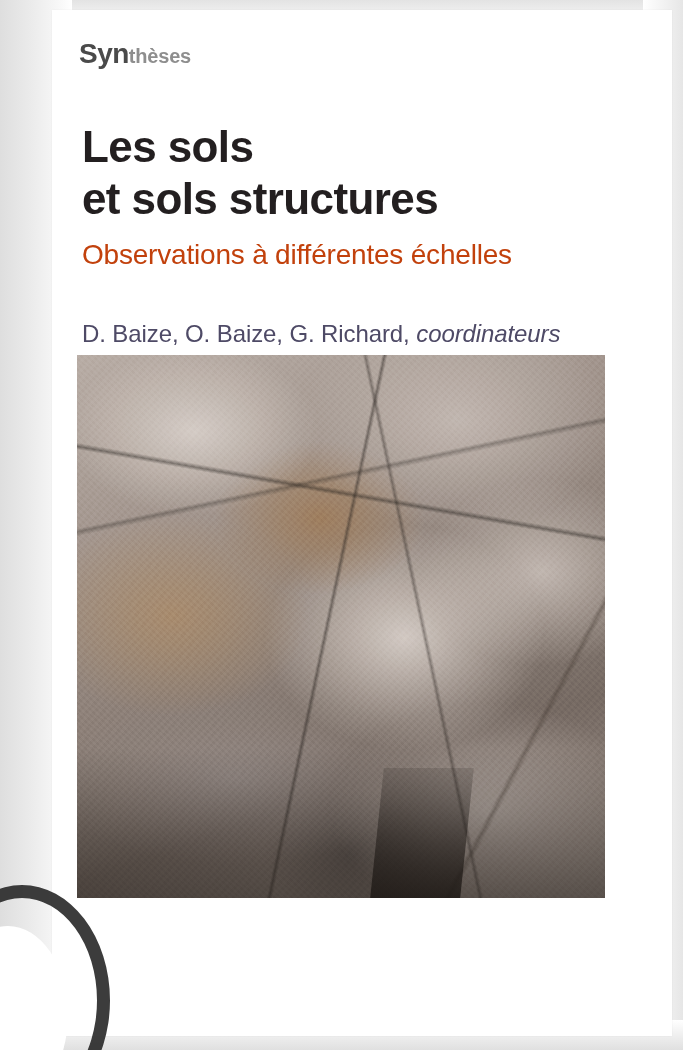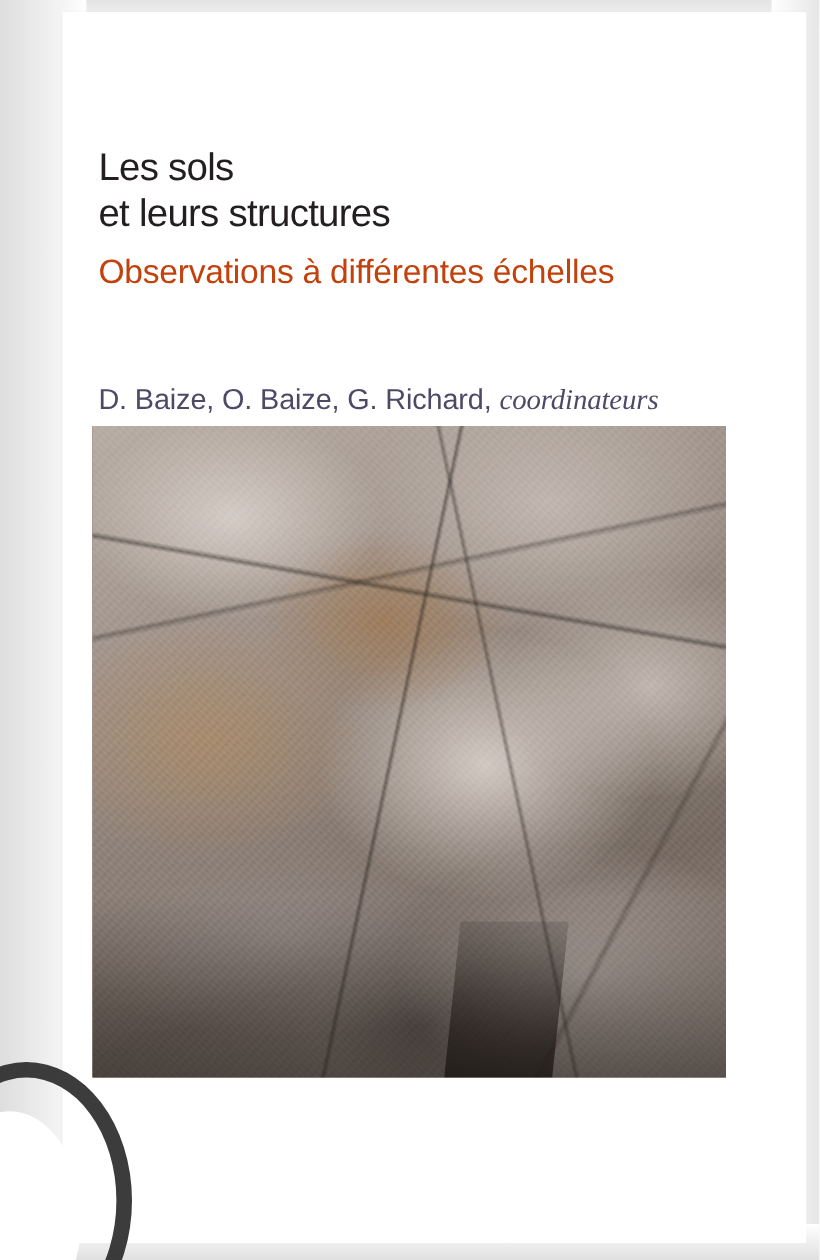--- a/index.html
+++ b/index.html
@@ -104,22 +104,22 @@
   }
 
   
   .title-block {
     position: absolute;
     left: 82px;
     top: 121px;
     width: 540px;
   }
   .title-line {
-    font-size: 32px;
-    font-weight: normal;
+    font-size: 44px;
+    font-weight: bold;
     color: #231f20;
     line-height: 1.18;
     letter-spacing: -0.6px;
   }
   .subtitle {
     margin-top: 14px;
     font-size: 28px;
     font-weight: 400;
     color: #c2410c;
     letter-spacing: -0.2px;
@@ -128,21 +128,20 @@
     position: absolute;
     left: 82px;
     top: 320px;
     width: 560px;
     font-size: 24px;
     color: #4e4a66;
     letter-spacing: -0.1px;
   }
   .authors .role {
     font-style: italic;
-    font-family: Liberation Serif, serif;
   }
 
   
   .photo-frame {
     position: absolute;
     left: 77px;
     top: 355px;
     width: 528px;
     height: 543px;
     overflow: hidden;
@@ -235,24 +234,27 @@
   <div class="scan-bg-top"></div>
   <div class="scan-bg-left"></div>
   <div class="scan-bg-right"></div>
   <div class="scan-bg-bottom"></div>
 
   <div class="page-panel"></div>
 
   <div class="scan-ring"></div>
   <div class="scan-ring-inner"></div>
 
+  <div class="collection">
+    <span class="syn">Syn</span><span class="theses">thèses</span>
+  </div>
 
   <div class="title-block">
     <div class="title-line">Les sols</div>
-    <div class="title-line">et leurs structures</div>
+    <div class="title-line">et sols structures</div>
     <div class="subtitle">Observations à différentes échelles</div>
   </div>
 
   <div class="authors">
     <span>D. Baize, O. Baize, G. Richard, </span><span class="role">coordinateurs</span>
   </div>
 
   <div class="photo-frame">
     <div class="photo"></div>
     <div class="photo-cracks"></div>

